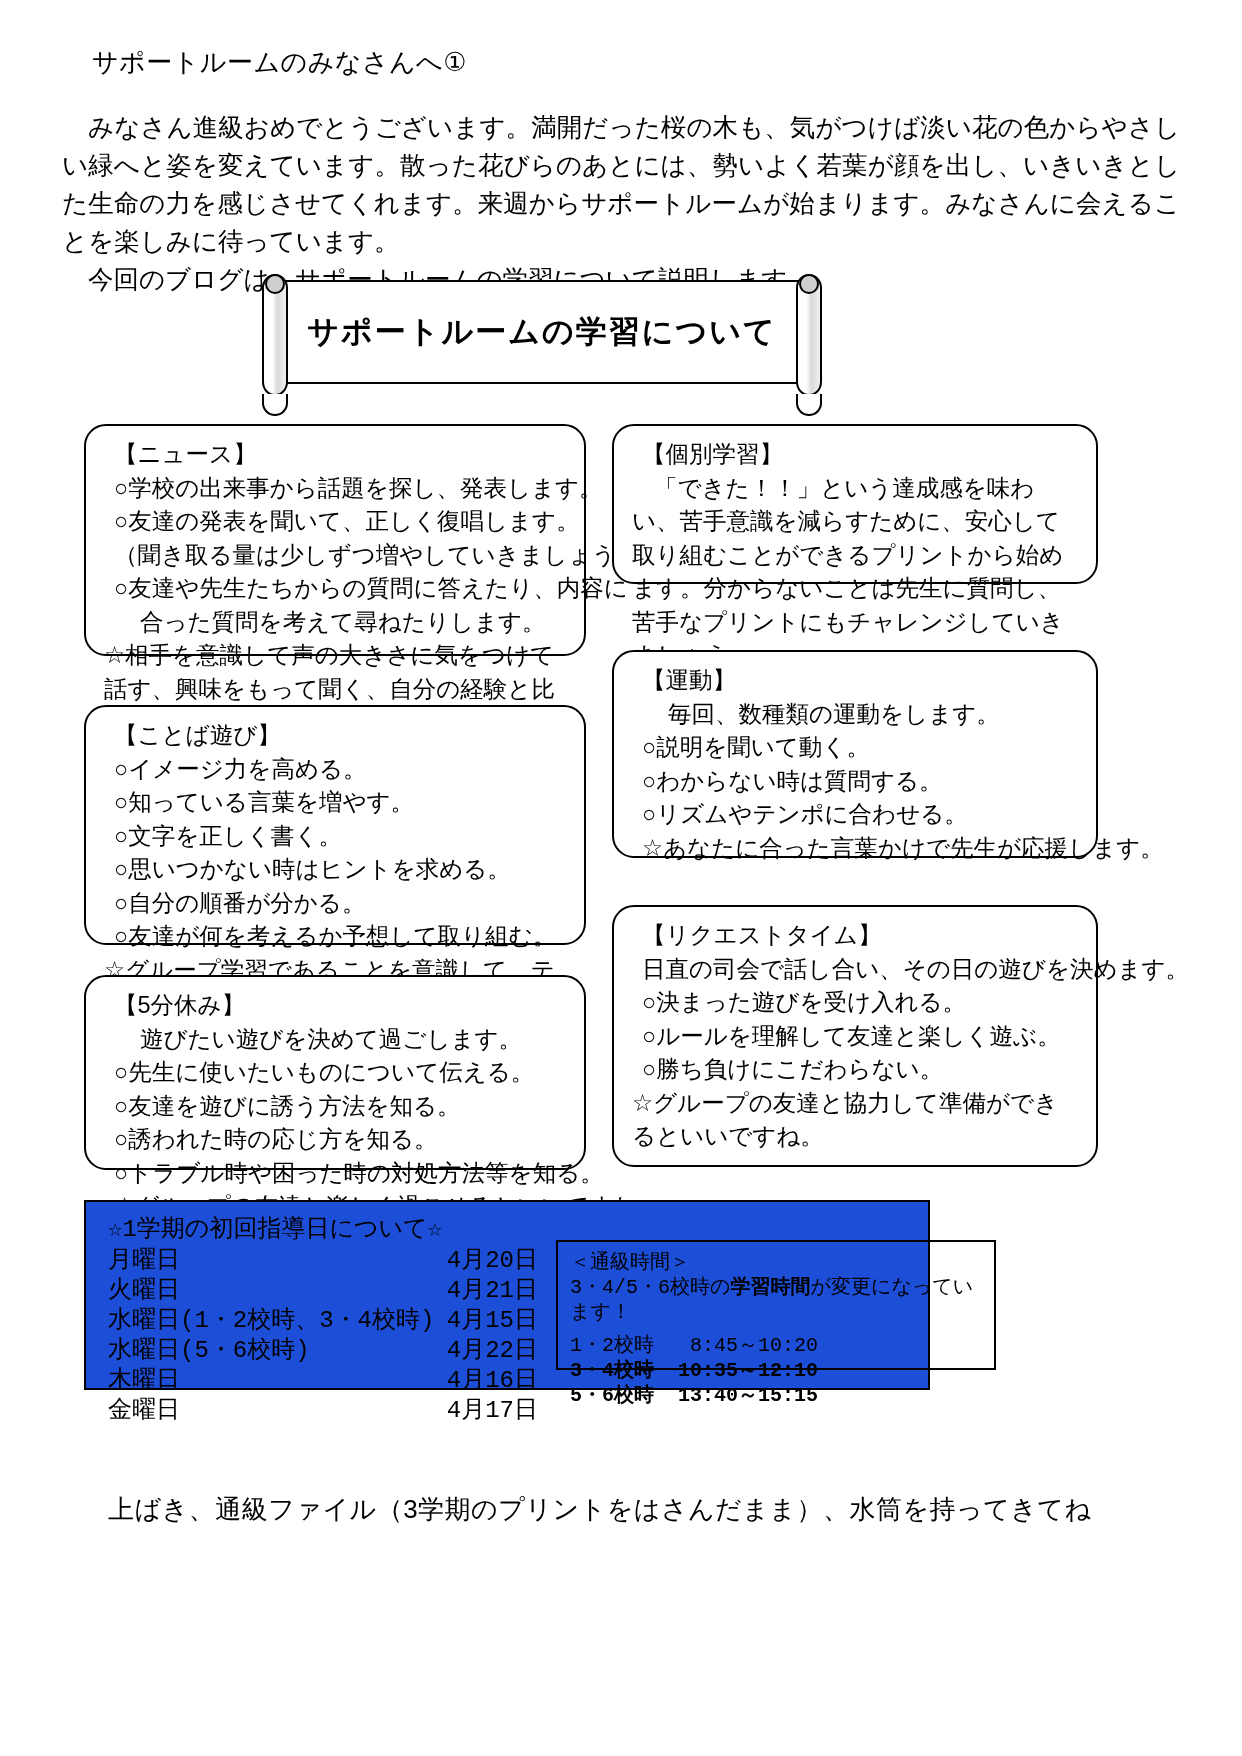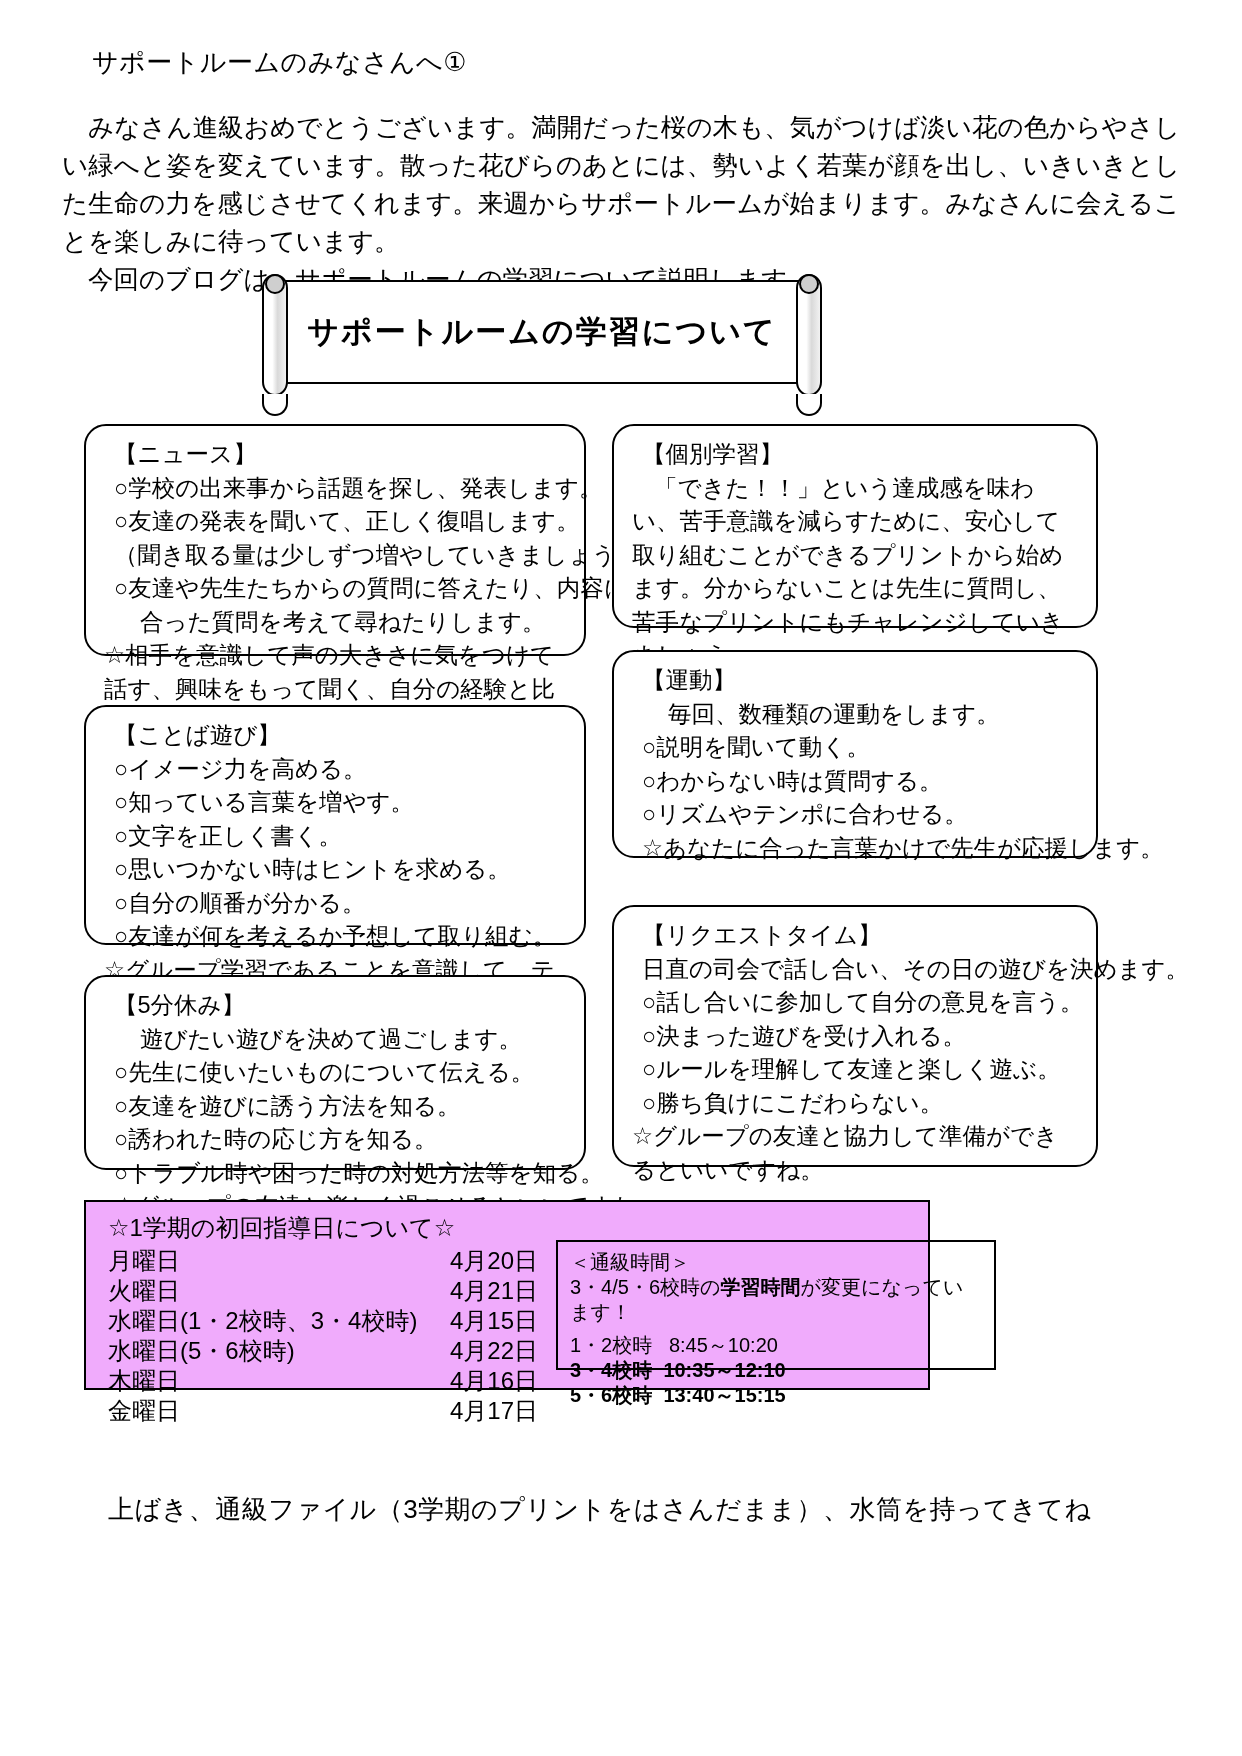--- a/index.html
+++ b/index.html
@@ -128,34 +128,35 @@
   }
   .rbox .ln { white-space: nowrap; margin-left: 10px; }
   .rbox .wrapln { white-space: normal; }
   .ind { padding-left: 26px; }
 
   
   #box-news      { left: 84px;  top: 424px;  width: 502px; height: 232px; }
   #box-kotoba    { left: 84px;  top: 705px;  width: 502px; height: 240px; }
   #box-break     { left: 84px;  top: 975px;  width: 502px; height: 195px; }
   
-  #box-kobetsu   { left: 612px; top: 424px;  width: 486px; height: 204px; }
+  #box-kobetsu   { left: 612px; top: 424px;  width: 486px; height: 160px; }
   #box-undou     { left: 612px; top: 650px;  width: 486px; height: 208px; }
   #box-request   { left: 612px; top: 905px;  width: 486px; height: 262px; }
 
   
   #schedule {
     position: absolute;
     left: 84px;
     top: 1200px;
     width: 846px;
     height: 190px;
     border: 2px solid #000;
-    background: #f0abfc;
-    box-sizing: border-box;
+    background: #1d4ed8;
+    box-sizing: border-box;
+    font-family: Liberation Mono, monospace;
   }
   .sched-title {
     position: absolute;
     left: 22px;
     top: 10px;
     font-size: 24px;
     white-space: nowrap;
   }
   .sched-list {
     position: absolute;
@@ -265,21 +266,20 @@
     <div class="ln ind">毎回、数種類の運動をします。</div>
     <div class="ln">○説明を聞いて動く。</div>
     <div class="ln">○わからない時は質問する。</div>
     <div class="ln">○リズムやテンポに合わせる。</div>
     <div class="ln">☆あなたに合った言葉かけで先生が応援します。</div>
   </div>
 
   <div class="rbox" id="box-request">
     <div class="ln">【リクエストタイム】</div>
     <div class="ln">日直の司会で話し合い、その日の遊びを決めます。</div>
-    <div class="ln">○話し合いに参加して自分の意見を言う。</div>
     <div class="ln">○決まった遊びを受け入れる。</div>
     <div class="ln">○ルールを理解して友達と楽しく遊ぶ。</div>
     <div class="ln">○勝ち負けにこだわらない。</div>
     <div class="wrapln">☆グループの友達と協力して準備ができるといいですね。</div>
   </div>
 
   <div id="schedule">
     <div class="sched-title">☆1学期の初回指導日について☆</div>
 
     <div class="sched-list">

